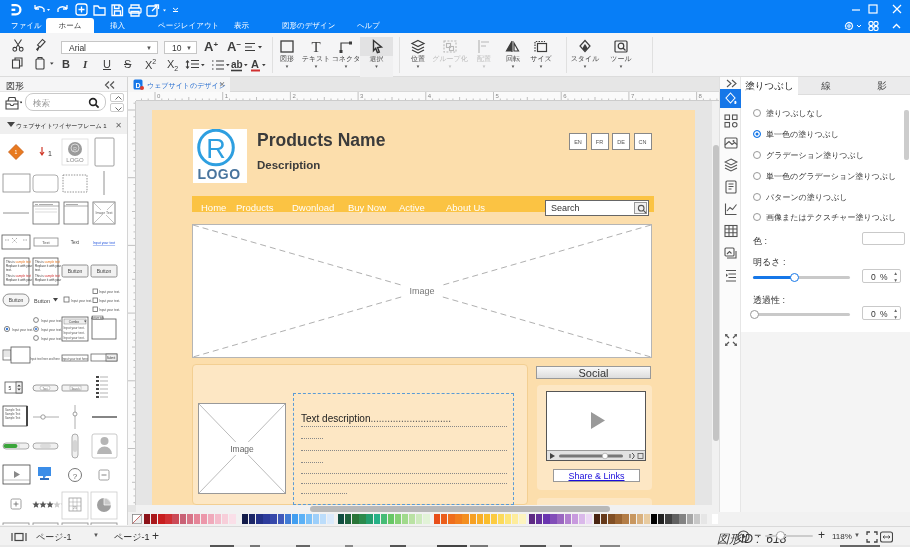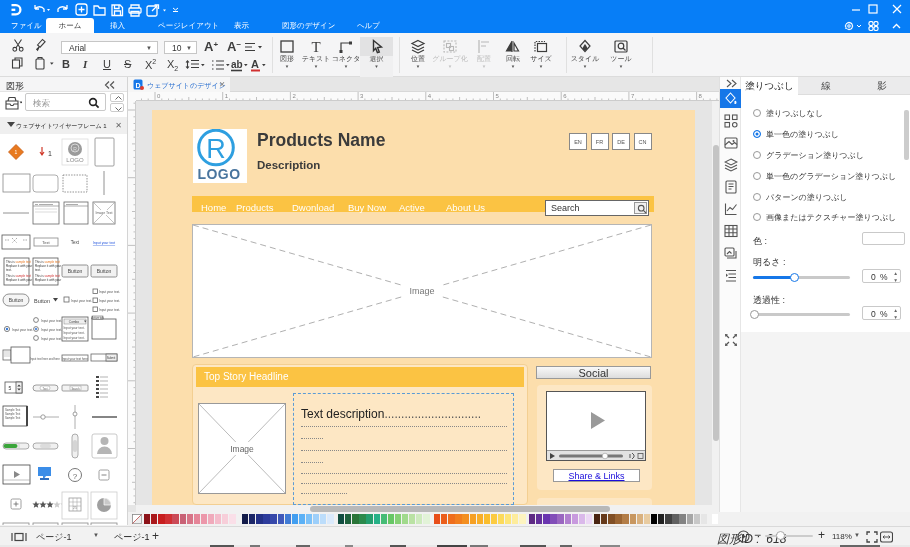--- a/index.html
+++ b/index.html
@@ -244,21 +244,21 @@
  <div class="abs" style="left:0;top:0;width:127px;height:15px;background:#f5f5f6;border-bottom:1px solid #e3e3e3;">
   <span style="position:absolute;left:6px;top:3px;font-size:9px;color:#333;">図形</span>
   <svg class="abs" style="left:104px;top:4px;" width="12" height="8" viewBox="0 0 12 8" fill="none" stroke="#555" stroke-width="1.2">
         <path d="M5 0.5 L1.5 4 L5 7.5 M10 0.5 L6.5 4 L10 7.5"></path>
       </svg>
  </div>
  <svg class="abs" style="left:5px;top:19px;" width="17" height="14" viewBox="0 0 17 14" fill="none" stroke="#444" stroke-width="1.1">
       <path d="M1 5 h12 v8 h-12 z M1 8 h4 l1 1.5 h2 l1 -1.5 h4 M3 5 l1 -3.5 h6 l1 3.5"></path>
       <path d="M14.5 5.5 l3 0 l-1.5 2 z" fill="#444" stroke="none"></path>
     </svg>
- <div class="abs" style="left:25px;top:16px;width:81px;height:18px;background:#fff;border:1px solid #c9c9c9;border-radius:2px;">
+ <div class="abs" style="left:25px;top:16px;width:81px;height:18px;background:#fff;border:1px solid #c9c9c9;border-radius:8px;">
   <span style="position:absolute;left:7px;top:4px;font-size:8.5px;color:#9a9a9a;">検索</span>
   <svg class="abs" style="right:5px;top:3px;" width="12" height="12" viewBox="0 0 12 12" fill="none" stroke="#222" stroke-width="1.6">
         <circle cx="5" cy="5" r="3.4"></circle>
         <path d="M7.6 7.6 l3 3"></path>
       </svg>
  </div>
  <div class="abs" style="left:110px;top:16px;width:14px;height:9px;border:1px solid #ccc;border-radius:2px;background:#fff;">
       <svg style="margin:2px 0 0 3.5px;" width="7" height="4" viewBox="0 0 7 4" fill="none" stroke="#666" stroke-width="1">
         <path d="M0.5 3.5 L3.5 0.5 L6.5 3.5"></path>
       </svg>
@@ -669,32 +669,29 @@
 
   <div class="abs" style="left:40px;top:114px;width:460px;height:134px;background:#fff;border:1px solid #b5b5b5;">
    <svg width="458" height="132" viewBox="0 0 458 132">
           <path d="M0 0 L458 132 M458 0 L0 132" stroke="#b0b0b0" stroke-width="1" stroke-dasharray="6 4" fill="none"></path>
           <rect x="211" y="58" width="36" height="14" fill="#fff"></rect>
           <text x="229" y="69" font-size="9" fill="#777" text-anchor="middle">Image</text>
         </svg>
   </div>
 
   <div class="abs" style="left:40px;top:254px;width:336px;height:141px;background:#fde7c4;border:1px solid #f3cf92;border-radius:4px;"></div>
-  <div class="abs" style="left:44px;top:257px;width:328px;height:20px;background:#fbc343;">
-   <span style="position:absolute;left:8px;top:4px;font-size:10px;color:#fff;">Top Story Headline</span>
-  </div>
   <div class="abs" style="left:46px;top:293px;width:88px;height:91px;background:#fff;border:1px solid #999;">
    <svg width="86" height="89" viewBox="0 0 86 89">
           <path d="M0 0 L86 89 M86 0 L0 89" stroke="#bbb" stroke-width="1" fill="none"></path>
           <rect x="26" y="38" width="34" height="13" fill="#fff"></rect>
           <text x="43" y="48" font-size="8.5" fill="#666" text-anchor="middle">Image</text>
         </svg>
   </div>
   <div class="abs" style="left:141px;top:283px;width:221px;height:112px;border:1px dashed #5b9bd5;">
-   <span style="position:absolute;left:7px;top:13px;font-size:12px;color:#222;">Text description<span style="color:#555;">.............................</span></span>
+   <span style="position:absolute;left:7px;top:19px;font-size:10px;color:#222;">Text description<span style="color:#555;">.............................</span></span>
    <div style="position:absolute;left:7px;top:32px;width:206px;border-top:1px dotted #888;"></div>
    <div style="position:absolute;left:7px;top:44px;width:22px;border-top:1px dotted #888;"></div>
    <div style="position:absolute;left:7px;top:56px;width:206px;border-top:1px dotted #888;"></div>
    <div style="position:absolute;left:7px;top:68px;width:22px;border-top:1px dotted #888;"></div>
    <div style="position:absolute;left:7px;top:79px;width:206px;border-top:1px dotted #888;"></div>
    <div style="position:absolute;left:7px;top:89px;width:206px;border-top:1px dotted #888;"></div>
    <div style="position:absolute;left:7px;top:99px;width:46px;border-top:1px dotted #888;"></div>
   </div>
 
   <div class="abs" style="left:384px;top:256px;width:115px;height:13px;background:linear-gradient(#f8f8f8,#ddd);border:1px solid #999;text-align:center;font-size:11px;color:#333;line-height:13px;">Social</div>

